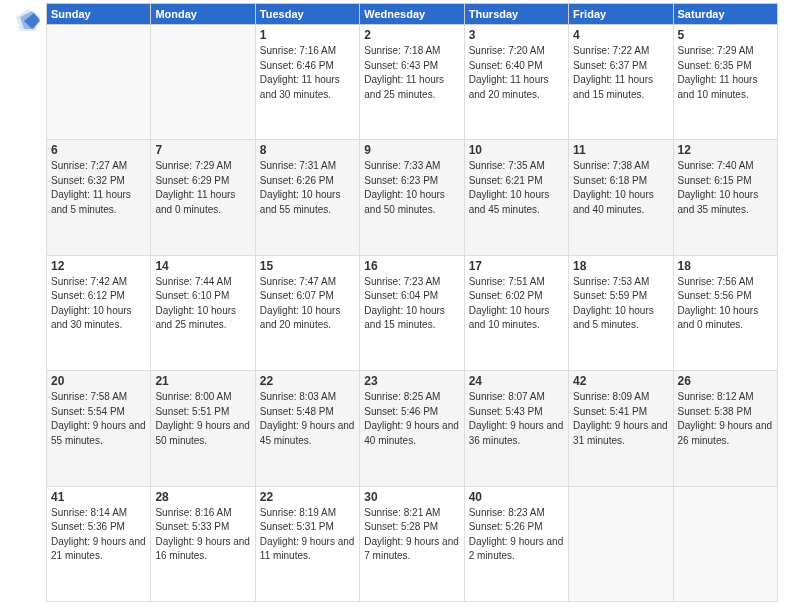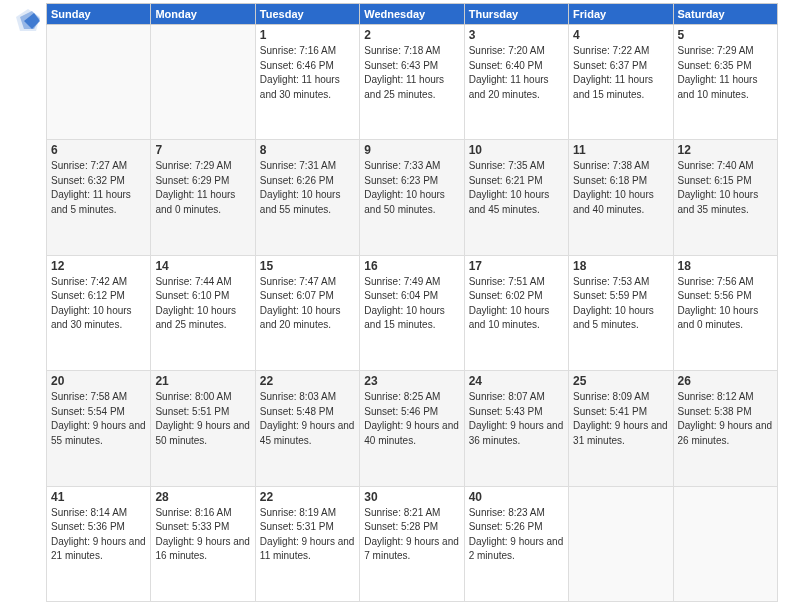--- a/index.html
+++ b/index.html
@@ -247,21 +247,21 @@
           </td>
           <td>
             <span class="day-number">15</span>
             <div class="day-info">Sunrise: 7:47 AM
 Sunset: 6:07 PM
 Daylight: 10 hours
 and 20 minutes.</div>
           </td>
           <td>
             <span class="day-number">16</span>
-            <div class="day-info">Sunrise: 7:49 AM
+            <div class="day-info">Sunrise: 7:23 AM
 Sunset: 6:04 PM
 Daylight: 10 hours
 and 15 minutes.</div>
           </td>
           <td>
             <span class="day-number">17</span>
             <div class="day-info">Sunrise: 7:51 AM
 Sunset: 6:02 PM
 Daylight: 10 hours
 and 10 minutes.</div>
@@ -311,21 +311,21 @@
 and 40 minutes.</div>
           </td>
           <td>
             <span class="day-number">24</span>
             <div class="day-info">Sunrise: 8:07 AM
 Sunset: 5:43 PM
 Daylight: 9 hours
 and 36 minutes.</div>
           </td>
           <td>
-            <span class="day-number">25</span>
+            <span class="day-number">42</span>
             <div class="day-info">Sunrise: 8:09 AM
 Sunset: 5:41 PM
 Daylight: 9 hours
 and 31 minutes.</div>
           </td>
           <td>
             <span class="day-number">26</span>
             <div class="day-info">Sunrise: 8:12 AM
 Sunset: 5:38 PM
 Daylight: 9 hours

